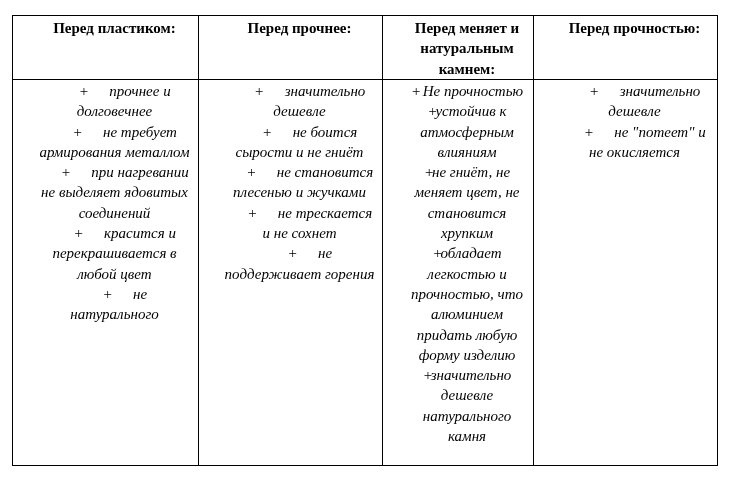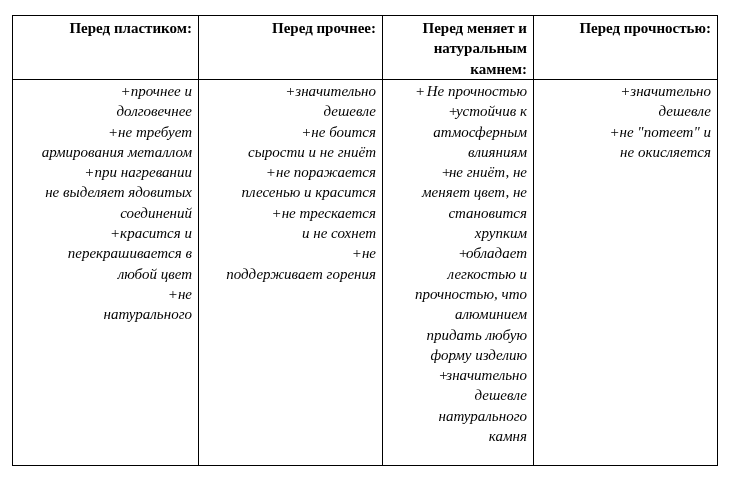--- a/index.html
+++ b/index.html
@@ -9,21 +9,21 @@
       border-collapse: collapse;
       font-family: "Liberation Serif", "DejaVu Serif", serif;
       font-size: 15px; color: #000;
       table-layout: fixed;
     }
     .tbl td, .tbl th {
       border: 1.5px solid #000;
       vertical-align: top;
       padding: 1px 6px 0 24px;
       line-height: 20.3px;
-      text-align: right;
+      text-align: center;
       margin-top: 12px;
     }
     .tbl th { font-weight: bold; height: 61px; padding-top: 2px; }
     .tbl td { height: 384px; }
     .item { display: block; font-style: italic; }
     .plus { display: inline-block; }
     .plus.wide { width: 51px; }
     .plus.narrow { width: 8px; }
   </style>
 </head>
@@ -47,21 +47,21 @@
     <td>
           <span class="item"><span class="plus wide">+</span><span>прочнее и долговечнее</span></span>
           <span class="item"><span class="plus wide">+</span><span>не требует армирования металлом</span></span>
           <span class="item"><span class="plus wide">+</span><span>при нагревании не выделяет ядовитых соединений</span></span>
           <span class="item"><span class="plus wide">+</span><span>красится и перекрашивается в любой цвет</span></span>
           <span class="item"><span class="plus wide">+</span><span>не натурального</span></span>
         </td>
     <td>
           <span class="item"><span class="plus wide">+</span><span>значительно дешевле</span></span>
           <span class="item"><span class="plus wide">+</span><span>не боится сырости и не гниёт</span></span>
-          <span class="item"><span class="plus wide">+</span><span>не поражается плесенью и красится</span></span>
+          <span class="item"><span class="plus wide">+</span><span>не становится плесенью и жучками</span></span>
           <span class="item"><span class="plus wide">+</span><span>не трескается и не сохнет</span></span>
           <span class="item"><span class="plus wide">+</span><span>не поддерживает горения</span></span>
         </td>
     <td>
           <span class="item"><span class="plus narrow">+</span><span> Не прочностью</span></span>
           <span class="item"><span class="plus narrow">+</span><span>устойчив к атмосферным влияниям</span></span>
           <span class="item"><span class="plus narrow">+</span><span>не гниёт, не меняет цвет, не становится хрупким</span></span>
           <span class="item"><span class="plus narrow">+</span><span>обладает легкостью и прочностью, что алюминием придать любую форму изделию</span></span>
           <span class="item"><span class="plus narrow">+</span><span>значительно дешевле натурального камня</span></span>
         </td>

